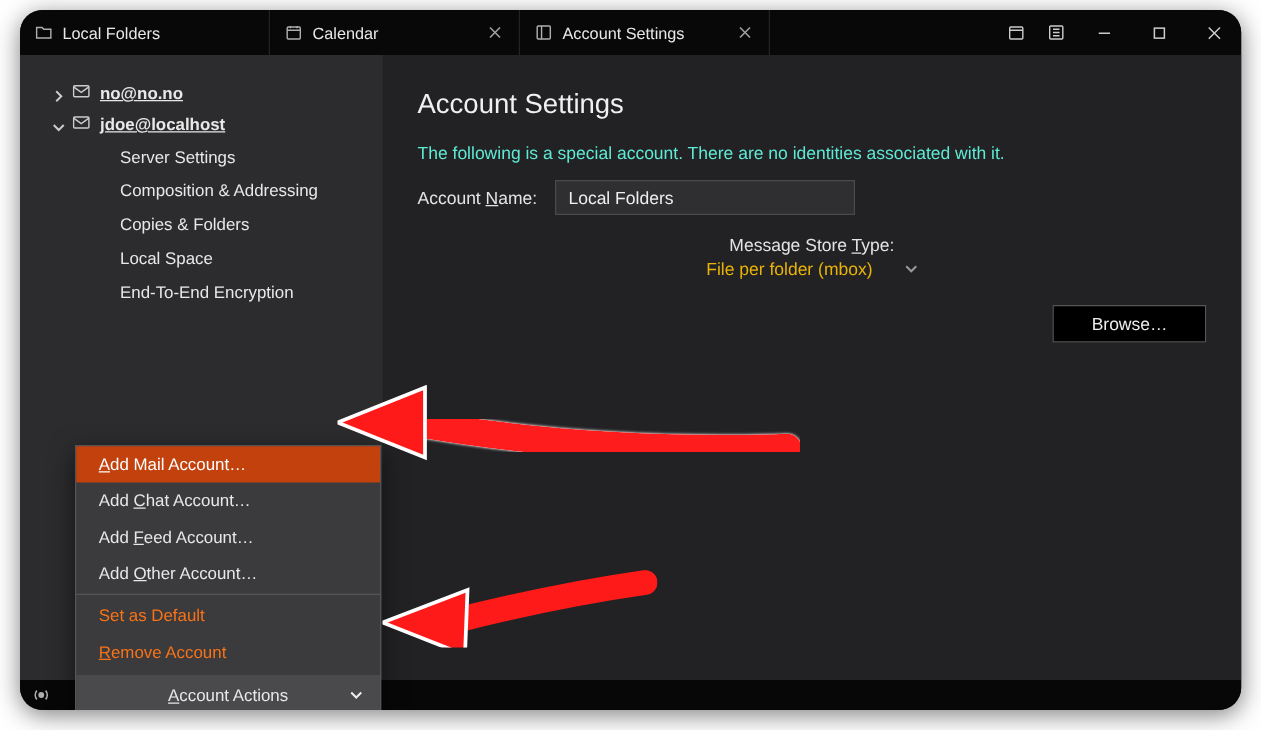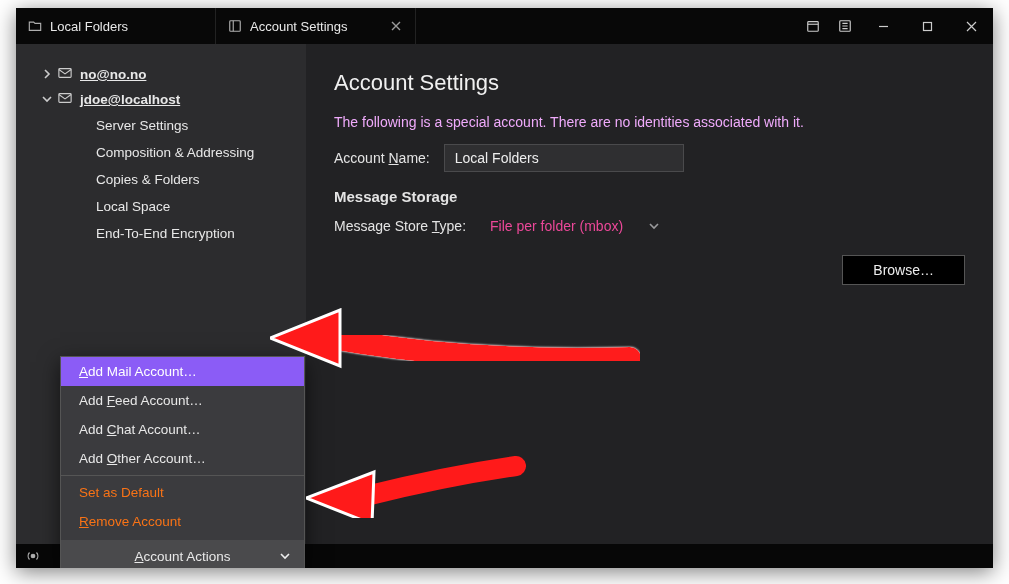--- a/index.html
+++ b/index.html
@@ -8,21 +8,21 @@
     width: 1009px;
     height: 584px;
     overflow: hidden;
     position: relative;
   }
   .window {
     position: absolute;
     left: 16px; top: 8px;
     width: 977px; height: 560px;
     background: #1b1b1d;
-    border-radius: 0;
+    border-radius: 18px;
     box-shadow: 0 4px 20px rgba(0,0,0,0.5);
     overflow: hidden;
     display: flex;
     flex-direction: column;
     color: #e8e8e8;
   }
   
   .tabstrip {
     height: 36px;
     background: #080808;
@@ -62,21 +62,21 @@
   }
   .sidebar {
     width: 290px;
     background: #2c2c2e;
     padding-top: 18px;
     color: #e8e8e8;
     font-size: 13.5px;
     position: relative;
   }
   .acct-row {
-    display: flex; 
+    display: flex; align-items: center;
     gap: 8px;
     padding: 5px 0 5px 52px;
     cursor: pointer;
   }
   .acct-row.level-top { padding-left: 42px; font-weight: 600; }
   .acct-row.level-top .acct-label { text-decoration: underline; }
   .acct-row .caret {
     position: absolute; left: 26px;
     width: 10px; height: 10px;
   }
@@ -90,21 +90,21 @@
     background: #3b3b3e;
     border: 1px solid #555;
     box-shadow: 0 6px 20px rgba(0,0,0,0.6);
     font-size: 13.5px;
   }
   .popup-item {
     padding: 7px 18px;
     cursor: pointer;
     position: relative;
   }
-  .popup-item.highlight { background: #8b5cf6; color: #fff; }
+  .popup-item.highlight { background: #c2410c; color: #fff; }
   .popup-item.disabled { color: #f97316; cursor: default; }
   .popup-sep { height: 1px; background: #555; margin: 2px 0; }
   .account-actions-btn {
     margin-top: 4px;
     background: #4a4a4c;
     padding: 9px 11px;
     display: flex;
     align-items: center;
     justify-content: center;
     gap: 10px;
@@ -122,43 +122,43 @@
     background: #222224;
     padding: 26px 28px;
     color: #e4e4e4;
   }
   .main h1 {
     font-size: 22px;
     font-weight: 400;
     margin-bottom: 18px;
     color: #f0f0f0;
   }
-  .desc { font-size: 14px; margin-bottom: 14px; color: #f0abfc; }
+  .desc { font-size: 14px; margin-bottom: 14px; color: #5eead4; }
   .field-row { display: flex; align-items: center; gap: 14px; margin-bottom: 16px; font-size: 14px; }
   .field-row input[type=text] {
     background: #2f2f31;
     border: 1px solid #4a4a4c;
     color: #eee;
     padding: 5px 10px;
     font-size: 14px;
     width: 240px;
   }
   .section-h { font-weight: 600; font-size: 15px; margin-bottom: 10px; }
   .checkbox-row { display: flex; align-items: center; gap: 10px; font-size: 14px; margin-bottom: 14px; }
   .checkbox {
     width: 16px; height: 16px;
     border: 1px solid #777;
     background: #2b2b2d;
   }
-  .select-row { display: flex; align-items: center; gap: 14px; font-size: 14px; margin-bottom: 18px; }
+  .select-row { display: flex; align-items: center; font-size: 14px; margin-bottom: 18px; flex-direction: column; }
   .select-faux {
     display: flex; align-items: flex-end;
     gap: 26px;
     padding: 3px 10px;
-    color: #ec4899;
+    color: #eab308;
   }
   .browse-row { display: flex; justify-content: flex-end; }
   .browse-btn {
     background: #000000;
     border: 1px solid #555;
     color: #eee;
     padding: 6px 30px;
     font-size: 14px;
     cursor: pointer;
   }
@@ -188,20 +188,34 @@
 <div class="window">
 
   <div class="tabstrip">
     <div class="tab">
       <span class="tab-icon">
         <svg width="14" height="14" viewBox="0 0 16 16" fill="none" stroke="#ccc" stroke-width="1.3">
             <path d="M1.5 3.5h5l1.5 1.5h6.5v8h-13z"></path>
           </svg>
       </span>
       <span class="tab-label">Local Folders</span>
+    </div>
+    <div class="tab">
+      <span class="tab-icon">
+        <svg width="14" height="14" viewBox="0 0 16 16" fill="none" stroke="#ccc" stroke-width="1.3">
+            <rect x="2" y="3" width="12" height="11" rx="1"></rect>
+            <path d="M2 6h12M5 2v2M11 2v2"></path>
+          </svg>
+      </span>
+      <span class="tab-label">Calendar</span>
+      <span class="tab-close">
+        <svg width="10" height="10" viewBox="0 0 10 10" stroke="#ccc" stroke-width="1.4">
+            <path d="M1 1l8 8M9 1l-8 8"></path>
+          </svg>
+      </span>
     </div>
     <div class="tab">
       <span class="tab-icon">
         <svg width="14" height="14" viewBox="0 0 16 16" fill="none" stroke="#ccc" stroke-width="1.3">
             <rect x="2" y="2" width="12" height="12" rx="1"></rect>
             <path d="M6 2v12"></path>
           </svg>
       </span>
       <span class="tab-label">Account Settings</span>
       <span class="tab-close">
@@ -289,24 +303,24 @@
         </div>
       <div class="acct-row settings-row">
           <span>End-To-End Encryption</span>
         </div>
 
       <div class="popup">
         <div class="popup-item highlight">
           <span><span class="u">A</span>dd Mail Account…</span>
         </div>
         <div class="popup-item">
+          <span>Add <span class="u">C</span>hat Account…</span>
+        </div>
+        <div class="popup-item">
           <span>Add <span class="u">F</span>eed Account…</span>
-        </div>
-        <div class="popup-item">
-          <span>Add <span class="u">C</span>hat Account…</span>
         </div>
         <div class="popup-item">
           <span>Add <span class="u">O</span>ther Account…</span>
         </div>
         <div class="popup-sep"></div>
         <div class="popup-item disabled">
           <span>Set as Default</span>
         </div>
         <div class="popup-item disabled">
           <span><span class="u">R</span>emove Account</span>
@@ -322,21 +336,20 @@
       </div>
     </div>
 
     <div class="main">
       <h1>Account Settings</h1>
       <p class="desc">The following is a special account. There are no identities associated with it.</p>
       <div class="field-row">
         <label>Account <span class="u">N</span>ame:</label>
         <input type="text" value="Local Folders" style="">
       </div>
-      <div class="section-h">Message Storage</div>
       <div class="select-row">
         <span>Message Store <span class="u">T</span>ype:</span>
         <div class="select-faux">
           <span>File per folder (mbox)</span>
           <span>
             <svg width="10" height="10" viewBox="0 0 10 10" fill="none" stroke="#9a9a9c" stroke-width="1.6">
                 <path d="M1 3l4 4 4-4"></path>
               </svg>
           </span>
         </div>

